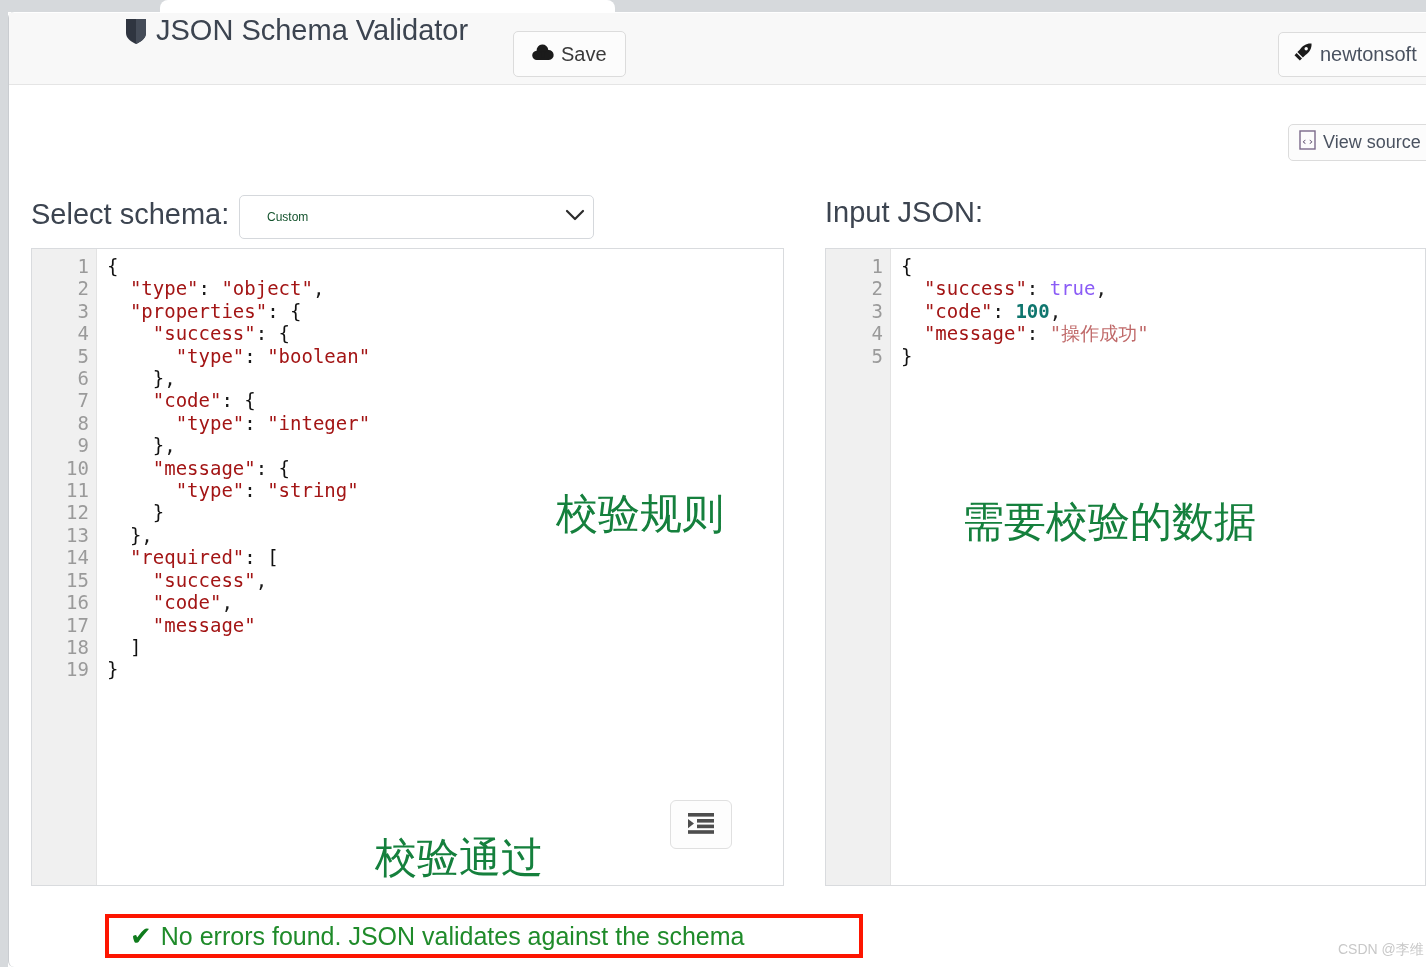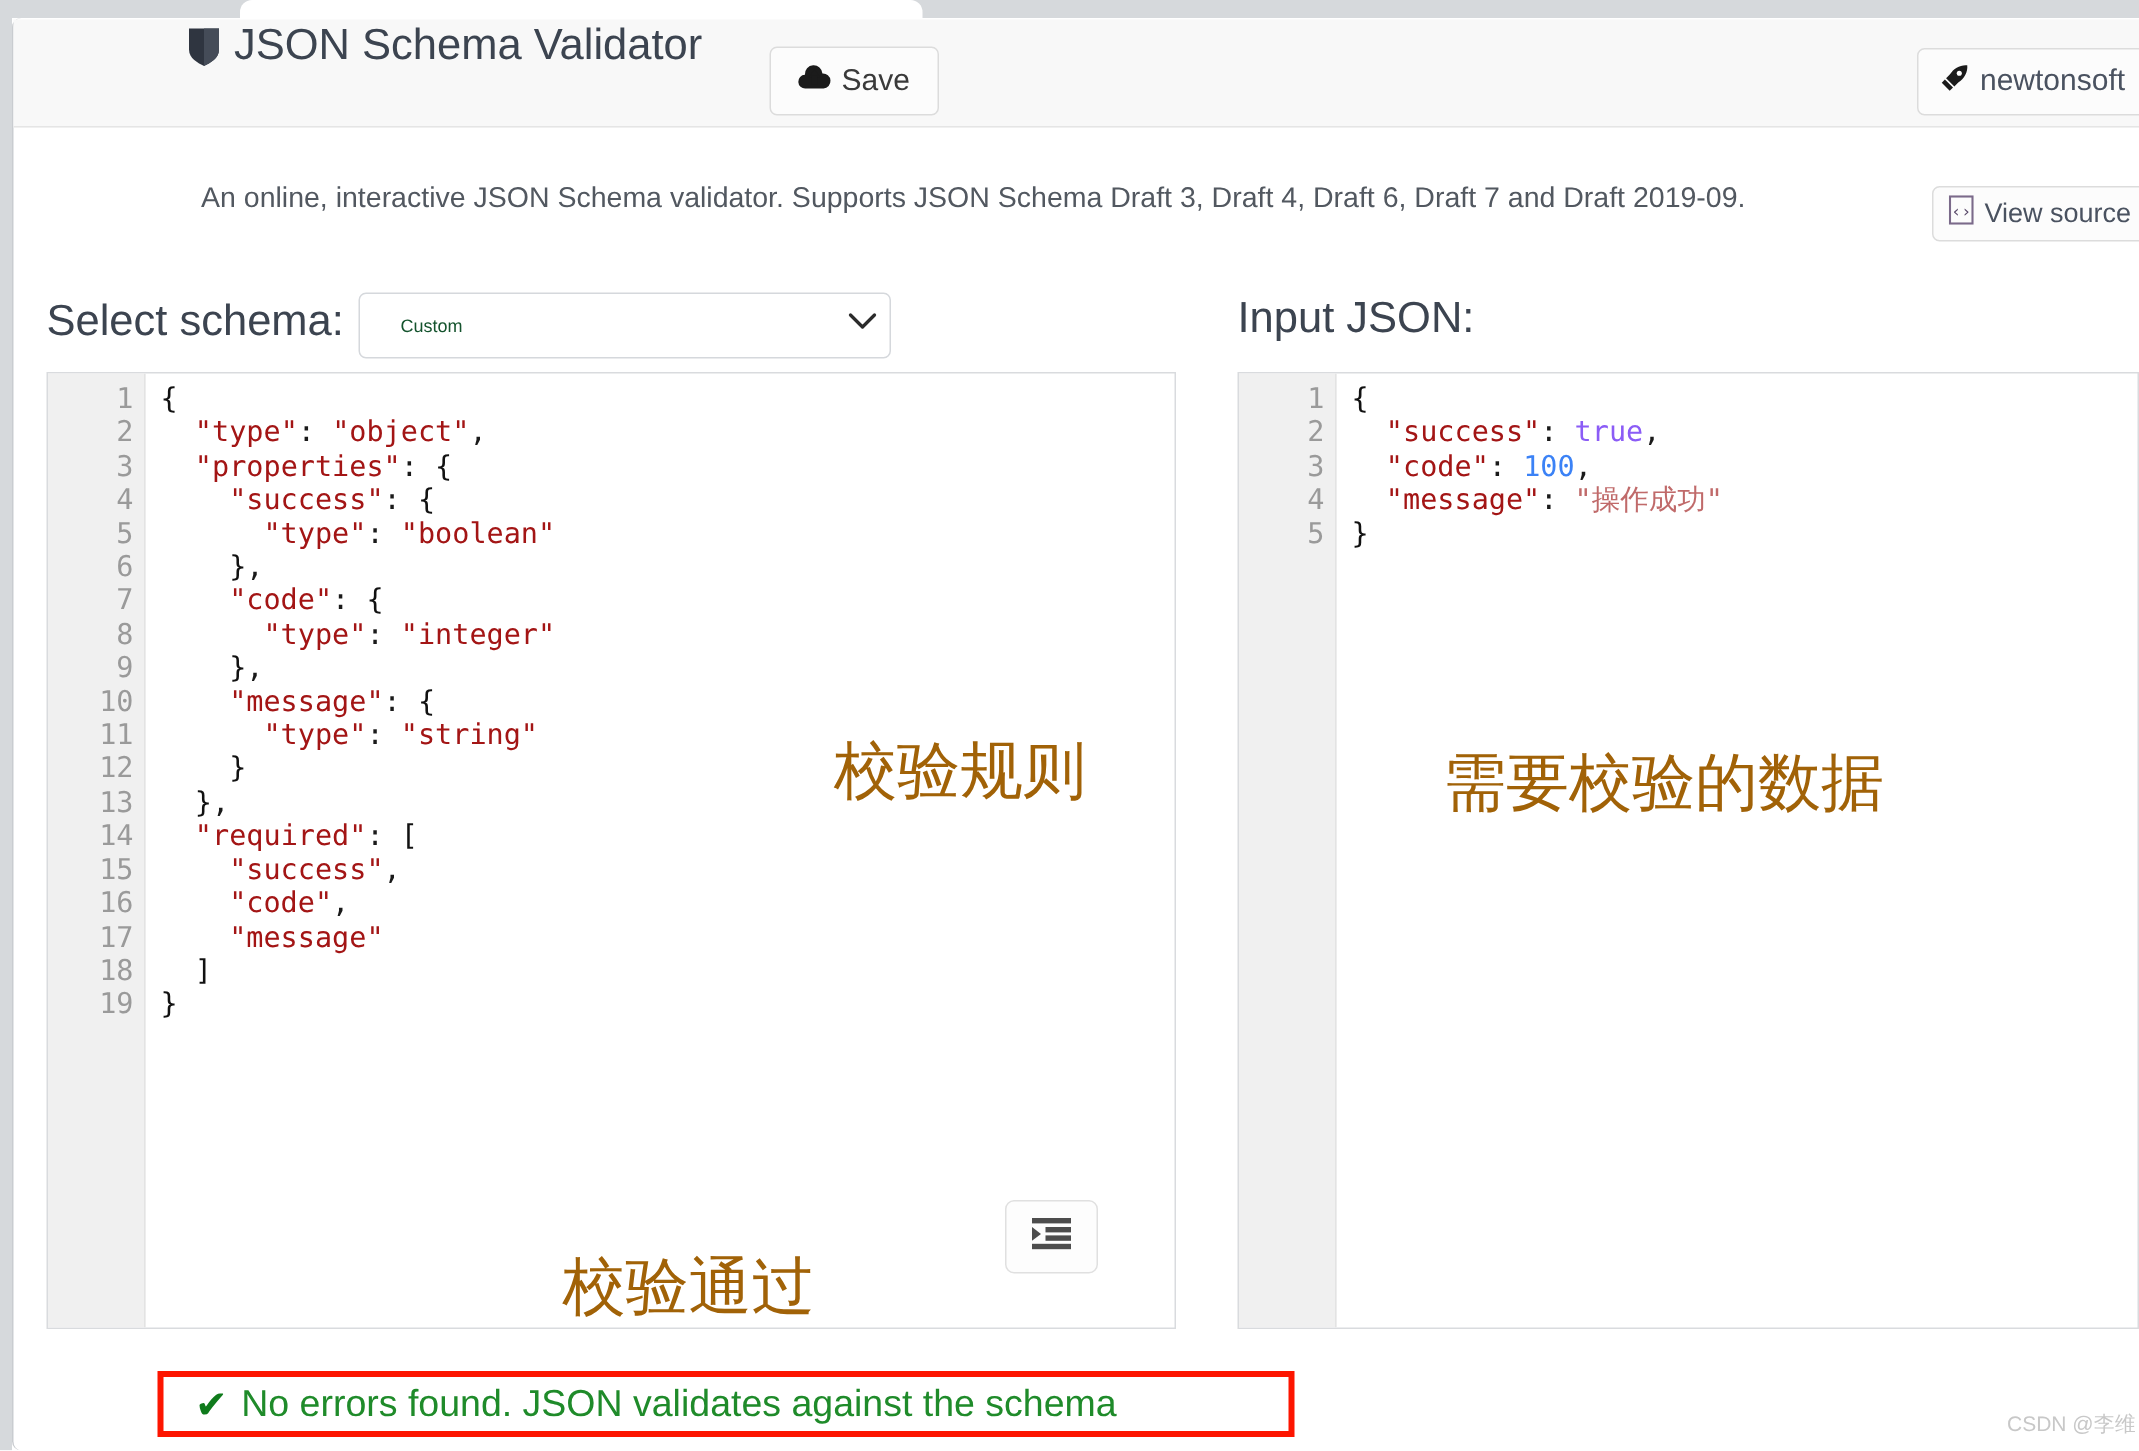--- a/index.html
+++ b/index.html
@@ -144,39 +144,39 @@
   }
   .code {
     position: absolute; left: 75px; top: 6px; right: 4px;
     font-family: "DejaVu Sans Mono", monospace;
     font-size: 19px; line-height: 22.4px;
     color: #1a1a1a;
     white-space: pre;
   }
   .tok-str  { color: #a31515; }
   .tok-bool { color: #8b5cf6; }
-  .tok-num  { color: #3b82f6; }
+  .tok-num  { color: #0f766e; font-weight: bold; }
   .tok-pun  { color: #111111; }
   .tok-cn   { color: #c06a6a; }
 
   
   .format-btn {
     position: absolute; left: 670px; top: 800px;
     width: 62px; height: 49px;
     background: #fdfdfd;
     border: 1px solid #e0e0e0;
     border-radius: 6px;
     display: flex; align-items: center; justify-content: center;
     cursor: pointer;
   }
 
   
   .annot {
     position: absolute;
-    color: #a16207;
+    color: #15803d;
     font-family: "DejaVu Sans", sans-serif;
     font-weight: 400;
     white-space: nowrap;
   }
   .annot-rules { left: 556px; top: 486px; font-size: 42px; }
   .annot-data  { left: 962px; top: 494px; font-size: 42px; }
   .annot-pass  { left: 375px; top: 830px; font-size: 42px; }
 
   
   .status-wrap {
@@ -240,21 +240,20 @@
     <span>
       <svg width="20" height="20" viewBox="0 0 20 20">
         <path d="M18.5 1.5 C14 1 9.5 3.5 7 7.5 L4.4 10.1 L9.9 15.6 L12.5 13 C16.5 10.5 19 6 18.5 1.5 Z" fill="#1b1b1b"></path>
         <path d="M3.6 11 L1.5 13.2 L6.8 18.5 L9 16.4 Z" fill="#1b1b1b"></path>
         <circle cx="13.2" cy="6.8" r="1.7" fill="#fcfcfc"></circle>
       </svg>
     </span>
     <span>newtonsoft</span>
   </button>
 
-  <div class="desc">An online, interactive JSON Schema validator. Supports JSON Schema Draft 3, Draft 4, Draft 6, Draft 7 and Draft 2019-09.</div>
 
   <button class="btn viewsource-btn">
     <span>
       <svg width="17" height="20" viewBox="0 0 17 20">
         <rect x="1" y="1" width="15" height="18" fill="none" stroke="#7b6a8a" stroke-width="1.4"></rect>
         <text x="8.5" y="14.5" font-size="11" fill="#5a4a6a" text-anchor="middle" font-family="DejaVu Sans Mono, monospace">‹›</text>
       </svg>
     </span>
     <span>View source</span>
   </button>

